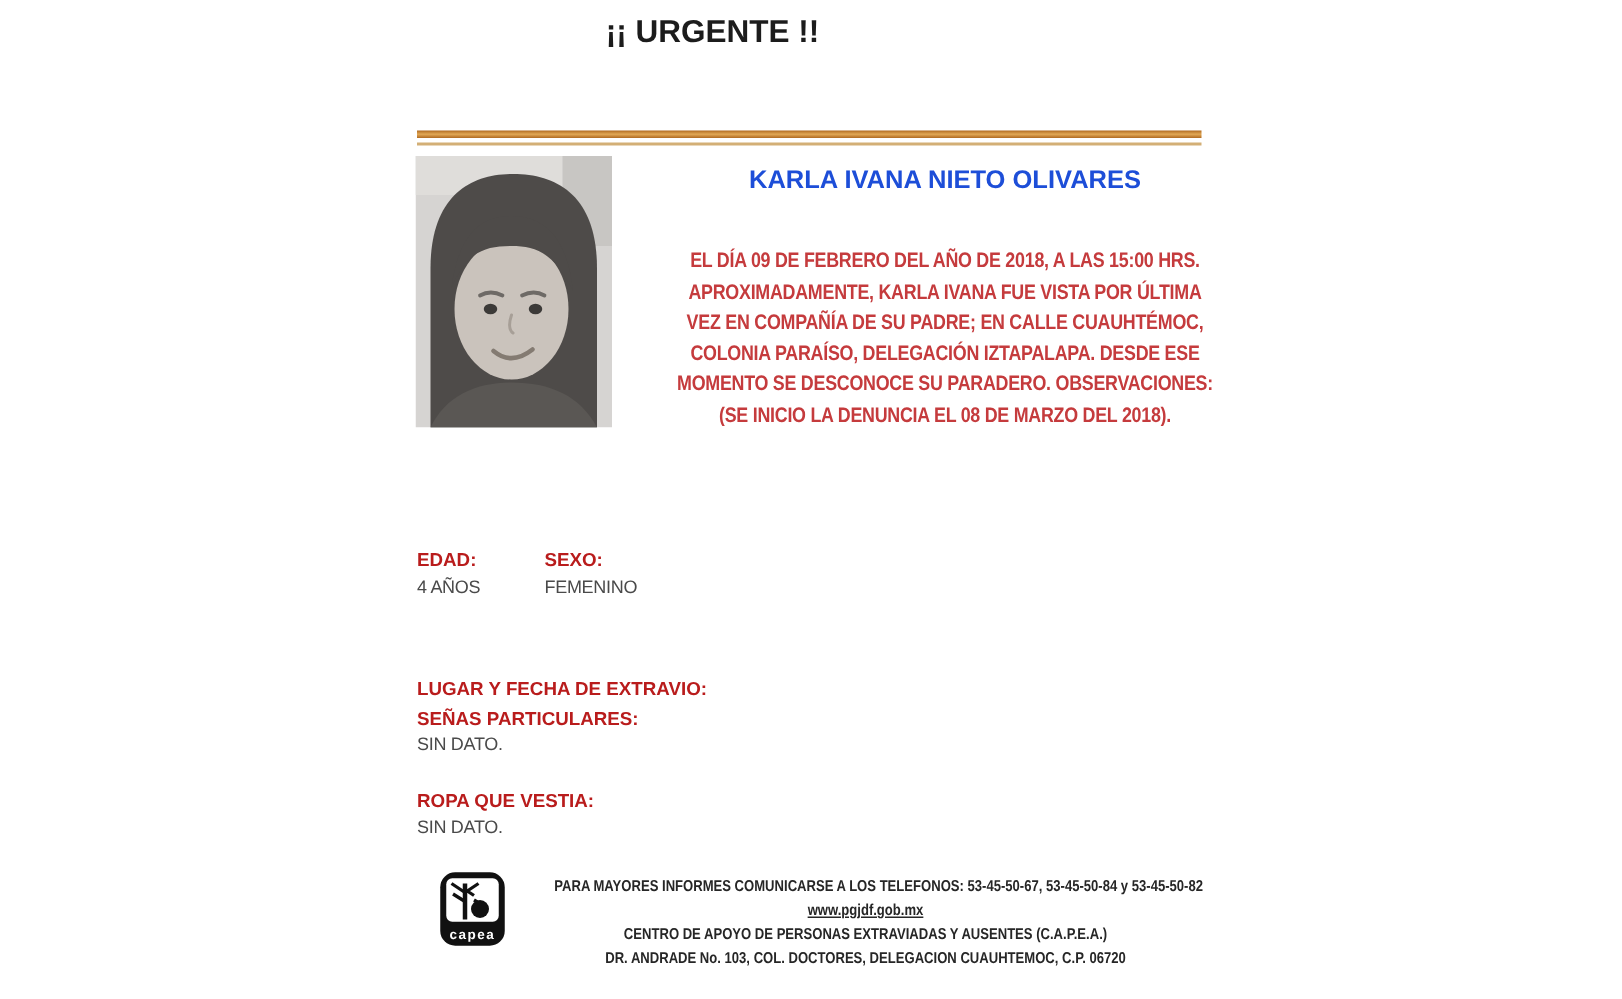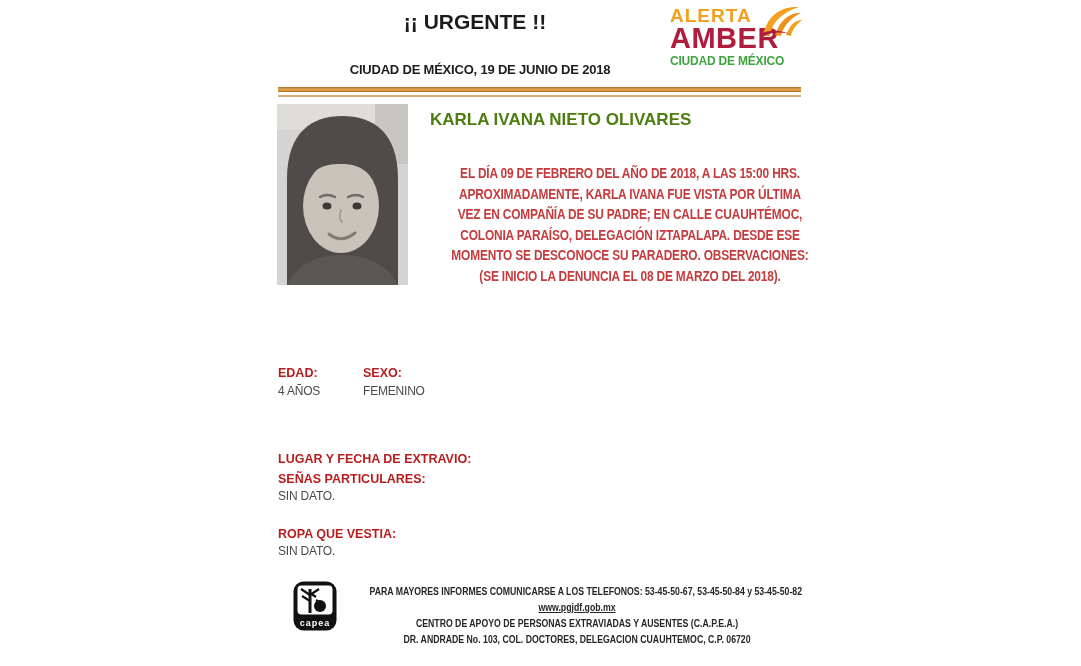--- a/index.html
+++ b/index.html
@@ -53,22 +53,22 @@
   .divider .d2 { height: 3px; background: #ffffff; }
   .divider .d3 { height: 2px; background: #d3af76; }
 
   
   .photo { left: 277px; top: 104px; width: 131px; height: 181px; }
   .photo svg { display: block; }
 
   
   .name {
     left: 430px; top: 110px; width: 400px;
-    text-align: left; white-space: nowrap;
-    font-weight: bold; font-size: 17px; color: #4d7c0f;
+    text-align: center; white-space: nowrap;
+    font-weight: bold; font-size: 17px; color: #1d4ed8;
   }
   .desc {
     left: 418px; top: 163px; width: 424px;
     text-align: center;
     font-weight: bold; font-size: 14px; line-height: 20.5px;
     letter-spacing: -0.2px;
     color: #C53B3D;
     transform: scaleX(0.85); transform-origin: 50% 0;
   }
 
@@ -97,33 +97,21 @@
     color: #262626; text-decoration: underline; white-space: nowrap;
     cursor: pointer;
   }
 </style>
 </head>
 <body>
 
 <div id="poster">
 
   <div class="abs hdr-urgent">¡¡ URGENTE !!</div>
-  <div class="abs hdr-date">CIUDAD DE MÉXICO, 19 DE JUNIO DE 2018</div>
 
-  <div class="abs logo">
-    <span class="logo-alerta">ALERTA</span>
-    <svg class="swoosh" viewBox="0 0 42 36" aria-hidden="true">
-      <path d="M 3,33 C 7,13 20,3 39,4 C 24,9 12,18 10,33 Z" fill="#F1A11F"></path>
-      <path d="M 15,32 C 20,17 30,9 41,10 C 31,15 23,23 21,33 Z" fill="#E8941C"></path>
-      <path d="M 26,32 C 30,22 35,17 42,17 C 36,22 32,27 31,33 Z" fill="#F1A11F"></path>
-      <path d="M 0,35 C 10,29 22,28 32,32 C 20,26 8,27 0,31 Z" fill="#B01C3E"></path>
-    </svg>
-    <div class="logo-amber">AMBER</div>
-    <div class="logo-city">CIUDAD DE MÉXICO</div>
-  </div>
 
   <div class="abs divider">
     <div class="d1"></div>
       <div class="d2"></div>
       <div class="d3"></div>
   </div>
 
   <div class="abs photo">
     <svg width="131" height="181" viewBox="0 0 131 181" aria-hidden="true">
       <rect x="0" y="0" width="131" height="181" fill="#d6d4d2"></rect>

